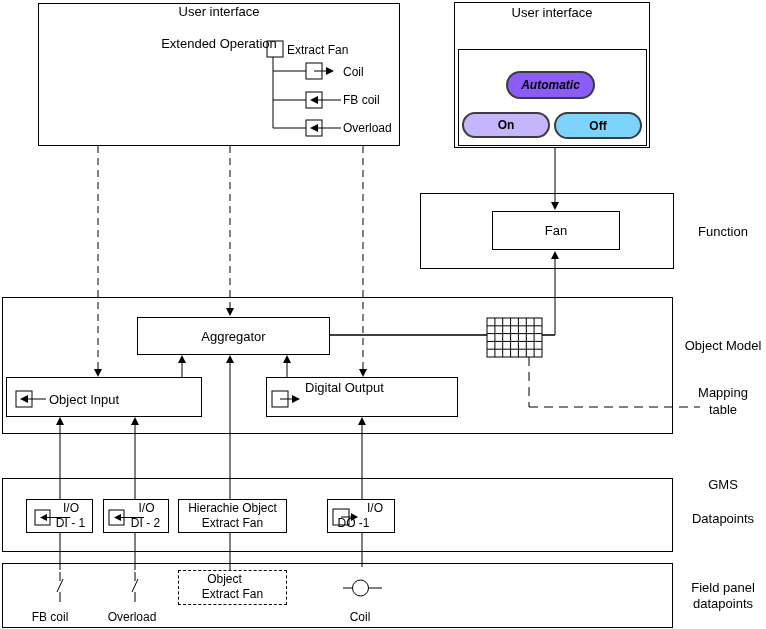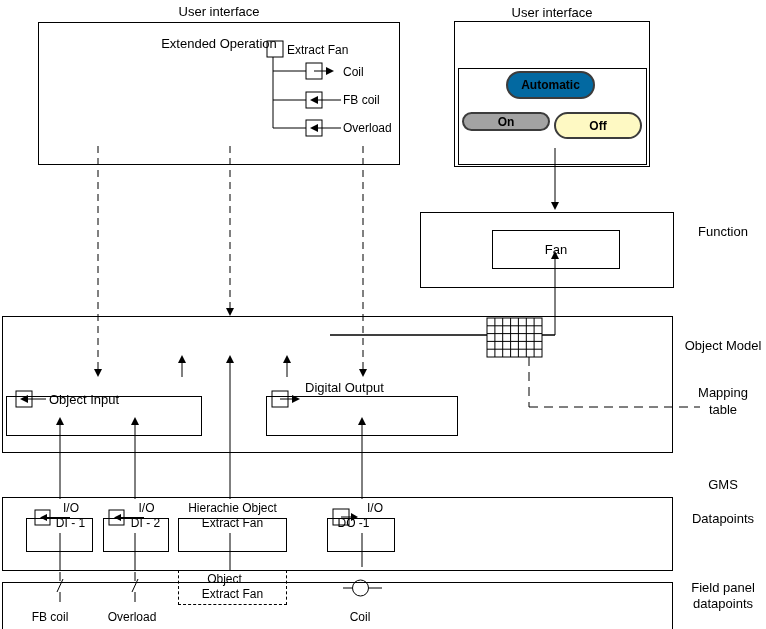--- a/index.html
+++ b/index.html
@@ -1,21 +1,21 @@
 <!DOCTYPE html>
 <html><head>
 <meta charset="utf-8">
 <style>
   html,body{margin:0;padding:0;background:#ffffff;}
   #stage{
     position:relative;width:766px;height:629px;background:#ffffff;overflow:hidden;
     font-family:"Liberation Sans", sans-serif;color:#000;
   }
   #wires{position:absolute;left:0;top:0;width:766px;height:629px;}
-  .box{position:absolute;border:1px solid #000;box-sizing:border-box;background:transparent;margin-top:19px;}
+  .box{position:absolute;border:1px solid #000;box-sizing:border-box;background:transparent;}
   .dashedbox{position:absolute;border:1px dashed #000;box-sizing:border-box;background:transparent;}
   .lbl{position:absolute;font-size:12px;line-height:14px;white-space:nowrap;}
   .lbl13{position:absolute;font-size:13px;line-height:15px;white-space:nowrap;}
   .ctr{text-align:center;}
   .flexc{display:flex;align-items:center;justify-content:center;font-size:13px;}
   .pill{
     position:absolute;box-sizing:border-box;border:2px solid #3c3c3c;border-radius:14px;
     background:#e7eef9;display:flex;align-items:center;justify-content:center;
     font-size:12px;font-weight:bold;cursor:default;
   }
@@ -155,35 +155,38 @@
 
   <div class="box" style="left:454px;top:2px;width:196px;height:146px;"></div>
   <div class="box" style="left:458px;top:49px;width:189px;height:97px;"></div>
 
   <div class="box" style="left:420px;top:193px;width:254px;height:76px;"></div>
   <div class="box flexc" style="left:492px;top:211px;width:128px;height:39px;">
     <span>Fan</span>
   </div>
 
   <div class="box" style="left:2px;top:297px;width:671px;height:137px;"></div>
+  <div class="box flexc" style="left:137px;top:317px;width:193px;height:38px;">
+    <span>Aggregator</span>
+  </div>
   <div class="box" style="left:6px;top:377px;width:196px;height:40px;"></div>
   <div class="box" style="left:266px;top:377px;width:192px;height:40px;"></div>
 
   <div class="box" style="left:2px;top:478px;width:671px;height:74px;"></div>
   <div class="box" style="left:26px;top:499px;width:67px;height:34px;"></div>
   <div class="box" style="left:103px;top:499px;width:66px;height:34px;"></div>
   <div class="box" style="left:178px;top:499px;width:109px;height:34px;"></div>
   <div class="box" style="left:327px;top:499px;width:68px;height:34px;"></div>
 
   <div class="box" style="left:2px;top:563px;width:671px;height:65px;"></div>
   <div class="dashedbox" style="left:178px;top:570px;width:109px;height:35px;"></div>
 
-  <div class="pill" style="left: 506px; top: 71px; width: 89px; height: 28px; background: #0369a1; border-color: rgb(60, 60, 60);">Automatic</div>
-  <div class="pill" style="left: 462px; top: 112px; width: 88px; height: 19px; background: #a3a3a3; border-color: rgb(60, 60, 60);">On</div>
-  <div class="pill" style="left: 554px; top: 112px; width: 88px; height: 27px; background: #fef9c3; border-color: rgb(60, 60, 60);">Off</div>
+  <div class="pill" style="left: 506px; top: 71px; width: 89px; height: 28px; background: #8b5cf6; border-color: rgb(60, 60, 60); font-style: italic;">Automatic</div>
+  <div class="pill" style="left: 462px; top: 112px; width: 88px; height: 26px; background: #c4b5fd; border-color: rgb(60, 60, 60);">On</div>
+  <div class="pill" style="left: 554px; top: 112px; width: 88px; height: 27px; background: #7dd3fc; border-color: rgb(60, 60, 60);">Off</div>
 
   <div class="lbl13 ctr" style="left:38px;top:4px;width:362px;">User interface</div>
   <div class="lbl13 ctr" style="left:38px;top:20px;width:362px;margin-top:16px;">Extended Operation</div>
   <div class="lbl" style="left:287px;top:43px;">Extract Fan</div>
   <div class="lbl" style="left:343px;top:65px;">Coil</div>
   <div class="lbl" style="left:343px;top:93px;">FB coil</div>
   <div class="lbl" style="left:343px;top:121px;">Overload</div>
 
   <div class="lbl13 ctr" style="left:454px;top:5px;width:196px;">User interface</div>
 

